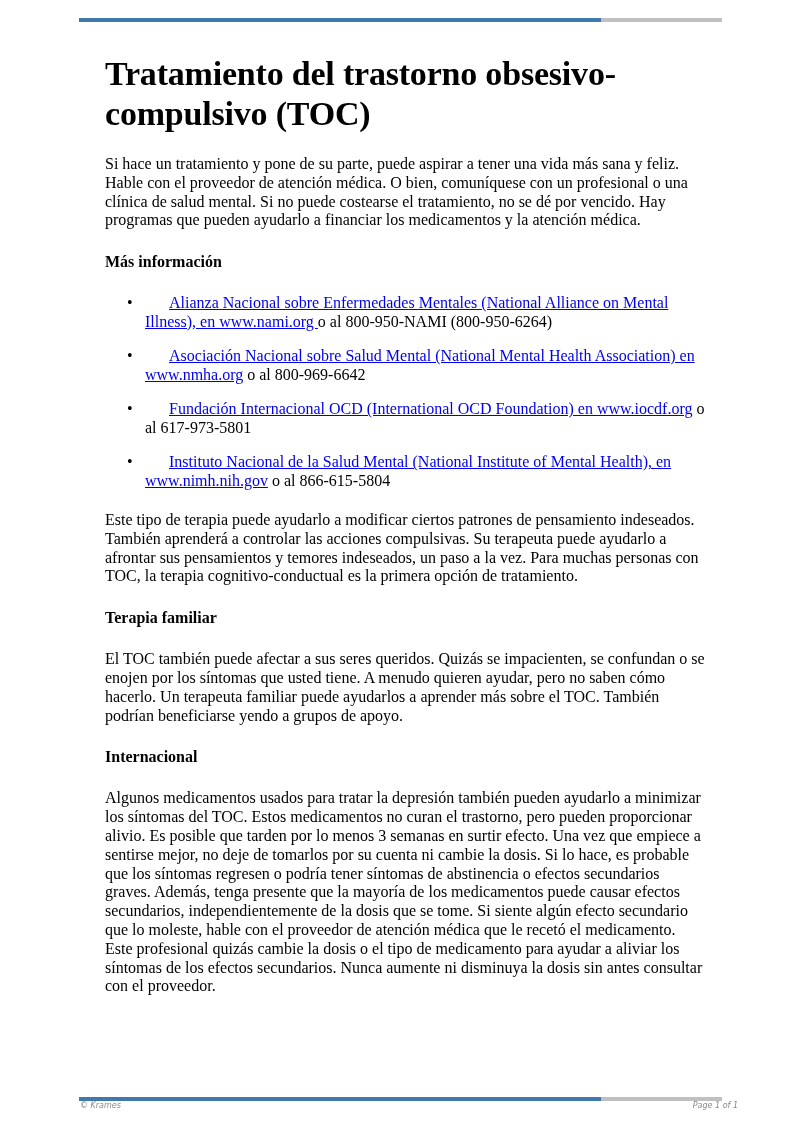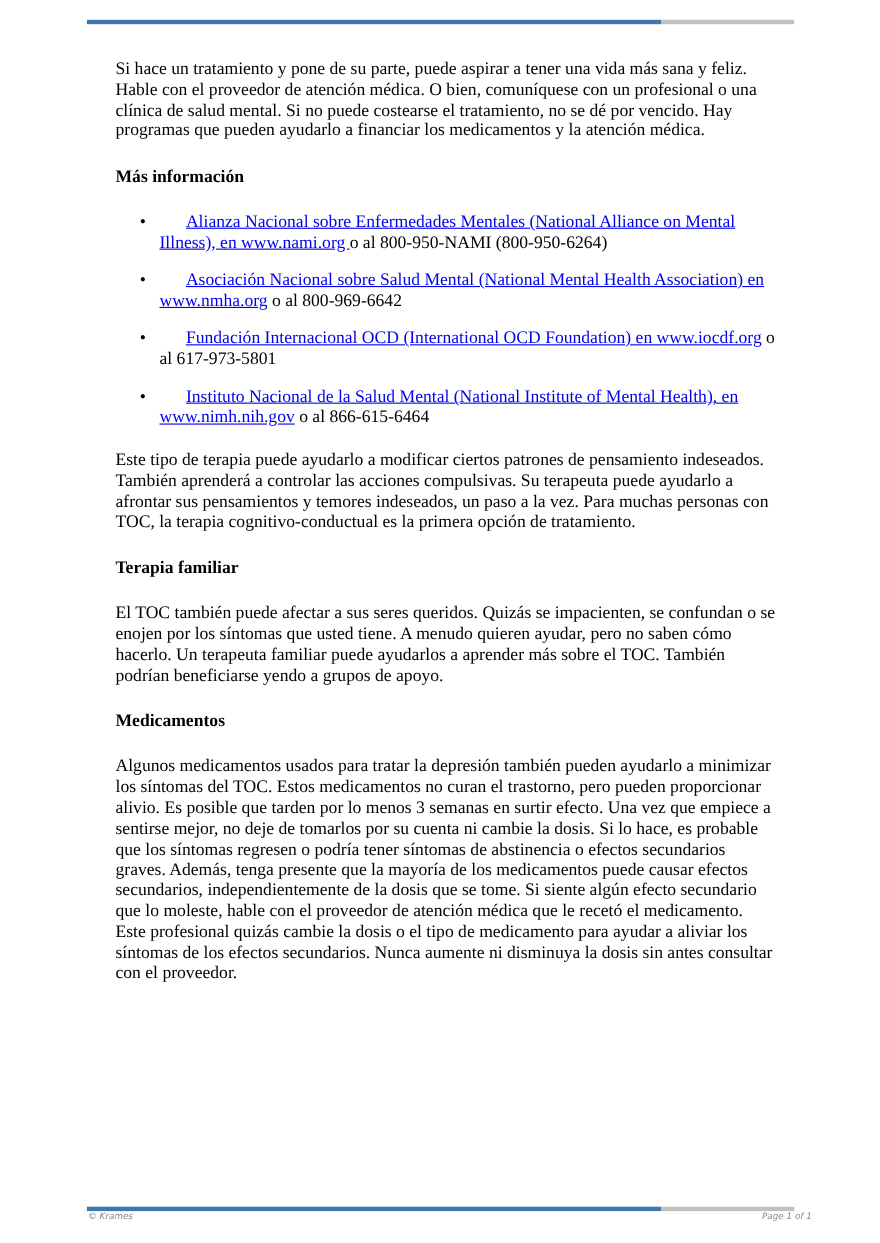--- a/index.html
+++ b/index.html
@@ -25,48 +25,49 @@
 </style>
 </head>
 <body>
 
 <div id="top-bar" class="bar">
   <div class="blue"></div>
   <div class="grey"></div>
 </div>
 
 <div class="content">
+  <h1>Tratamiento del trastorno obsesivo-compulsivo (TOC)</h1>
   <p>Si hace un tratamiento y pone de su parte, puede aspirar a tener una vida más sana y feliz. Hable con el proveedor de atención médica. O bien, comuníquese con un profesional o una clínica de salud mental. Si no puede costearse el tratamiento, no se dé por vencido. Hay programas que pueden ayudarlo a financiar los medicamentos y la atención médica.</p>
 
   <h2>Más información</h2>
   <ul>
     <li>
       <span class="bullet">•</span>
       <a>Alianza Nacional sobre Enfermedades Mentales (National Alliance on Mental Illness), en www.nami.org </a><span>o al 800-950-NAMI (800-950-6264)</span>
     </li>
     <li>
       <span class="bullet">•</span>
       <a>Asociación Nacional sobre Salud Mental (National Mental Health Association) en www.nmha.org</a><span> o al 800-969-6642</span>
     </li>
     <li>
       <span class="bullet">•</span>
       <a>Fundación Internacional OCD (International OCD Foundation) en www.iocdf.org</a><span> o al 617-973-5801</span>
     </li>
     <li>
       <span class="bullet">•</span>
-      <a>Instituto Nacional de la Salud Mental (National Institute of Mental Health), en www.nimh.nih.gov</a><span> o al 866-615-6464</span>
+      <a>Instituto Nacional de la Salud Mental (National Institute of Mental Health), en www.nimh.nih.gov</a><span> o al 866-615-5804</span>
     </li>
   </ul>
 
   <p>Este tipo de terapia puede ayudarlo a modificar ciertos patrones de pensamiento indeseados. También aprenderá a controlar las acciones compulsivas. Su terapeuta puede ayudarlo a afrontar sus pensamientos y temores indeseados, un paso a la vez. Para muchas personas con TOC, la terapia cognitivo-conductual es la primera opción de tratamiento.</p>
 
   <h2>Terapia familiar</h2>
   <p>El TOC también puede afectar a sus seres queridos. Quizás se impacienten, se confundan o se enojen por los síntomas que usted tiene. A menudo quieren ayudar, pero no saben cómo hacerlo. Un terapeuta familiar puede ayudarlos a aprender más sobre el TOC. También podrían beneficiarse yendo a grupos de apoyo.</p>
 
-  <h2>Medicamentos</h2>
+  <h2>Internacional</h2>
   <p>Algunos medicamentos usados para tratar la depresión también pueden ayudarlo a minimizar los síntomas del TOC. Estos medicamentos no curan el trastorno, pero pueden proporcionar alivio. Es posible que tarden por lo menos 3 semanas en surtir efecto. Una vez que empiece a sentirse mejor, no deje de tomarlos por su cuenta ni cambie la dosis. Si lo hace, es probable que los síntomas regresen o podría tener síntomas de abstinencia o efectos secundarios graves. Además, tenga presente que la mayoría de los medicamentos puede causar efectos secundarios, independientemente de la dosis que se tome. Si siente algún efecto secundario que lo moleste, hable con el proveedor de atención médica que le recetó el medicamento. Este profesional quizás cambie la dosis o el tipo de medicamento para ayudar a aliviar los síntomas de los efectos secundarios. Nunca aumente ni disminuya la dosis sin antes consultar con el proveedor.</p>
 </div>
 
 <div id="bottom-bar" class="bar">
   <div class="blue"></div>
   <div class="grey"></div>
 </div>
 <div class="footer-left">© Krames</div>
 <div class="footer-right">Page 1 of 1</div>
 

